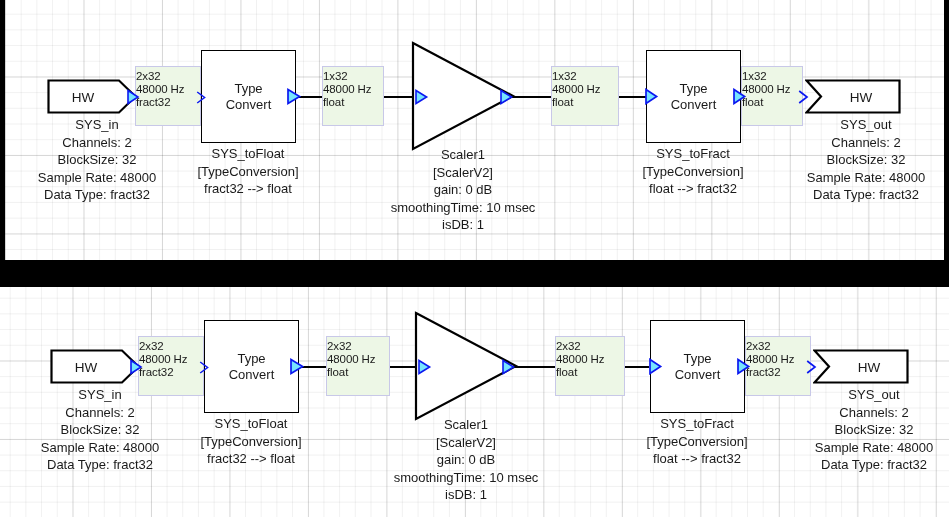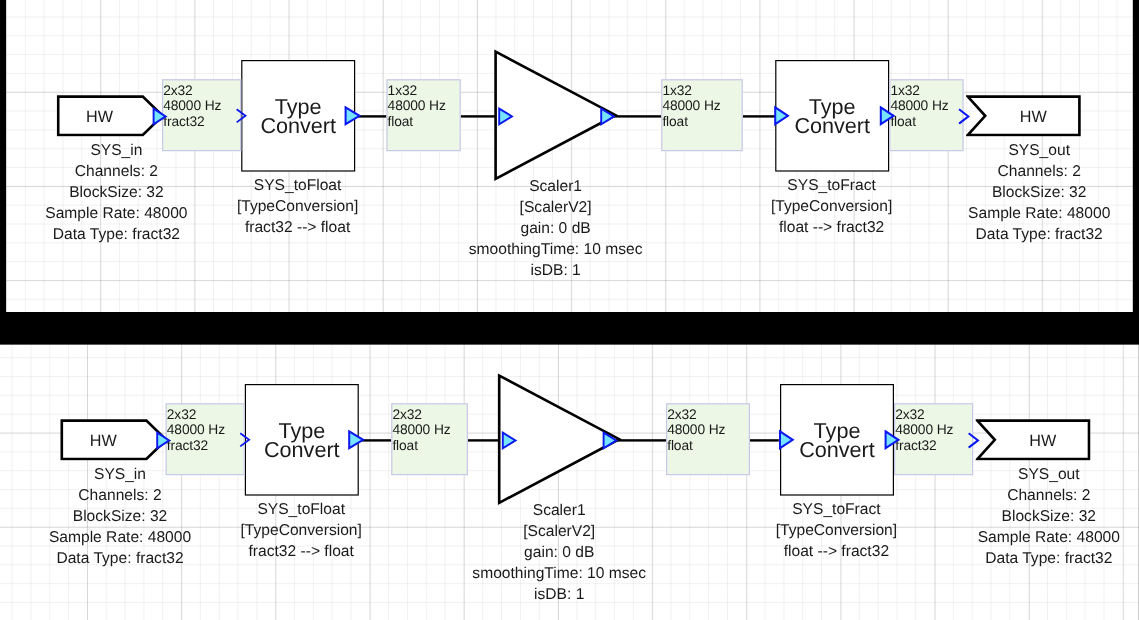--- a/index.html
+++ b/index.html
@@ -45,21 +45,21 @@
     position:absolute;
     box-sizing:border-box;
     background:#fff;
     border:1.7px solid #000;
     z-index:4;
   }
   .box .btitle{
     position:absolute;left:0;right:0;top:50%;
     transform:translateY(-50%);
     text-align:center;
-    font-size:18px;line-height:16px;color:#1a1a1a;
+    font-size:13px;line-height:16px;color:#1a1a1a;
   }
 
   
   .hw-in{
     position:absolute;
     box-sizing:border-box;
     z-index:4;
   }
   .hw-in svg, .hw-out svg{position:absolute;left:0;top:0;}
   .hw-in .hwlabel,.hw-out .hwlabel{

